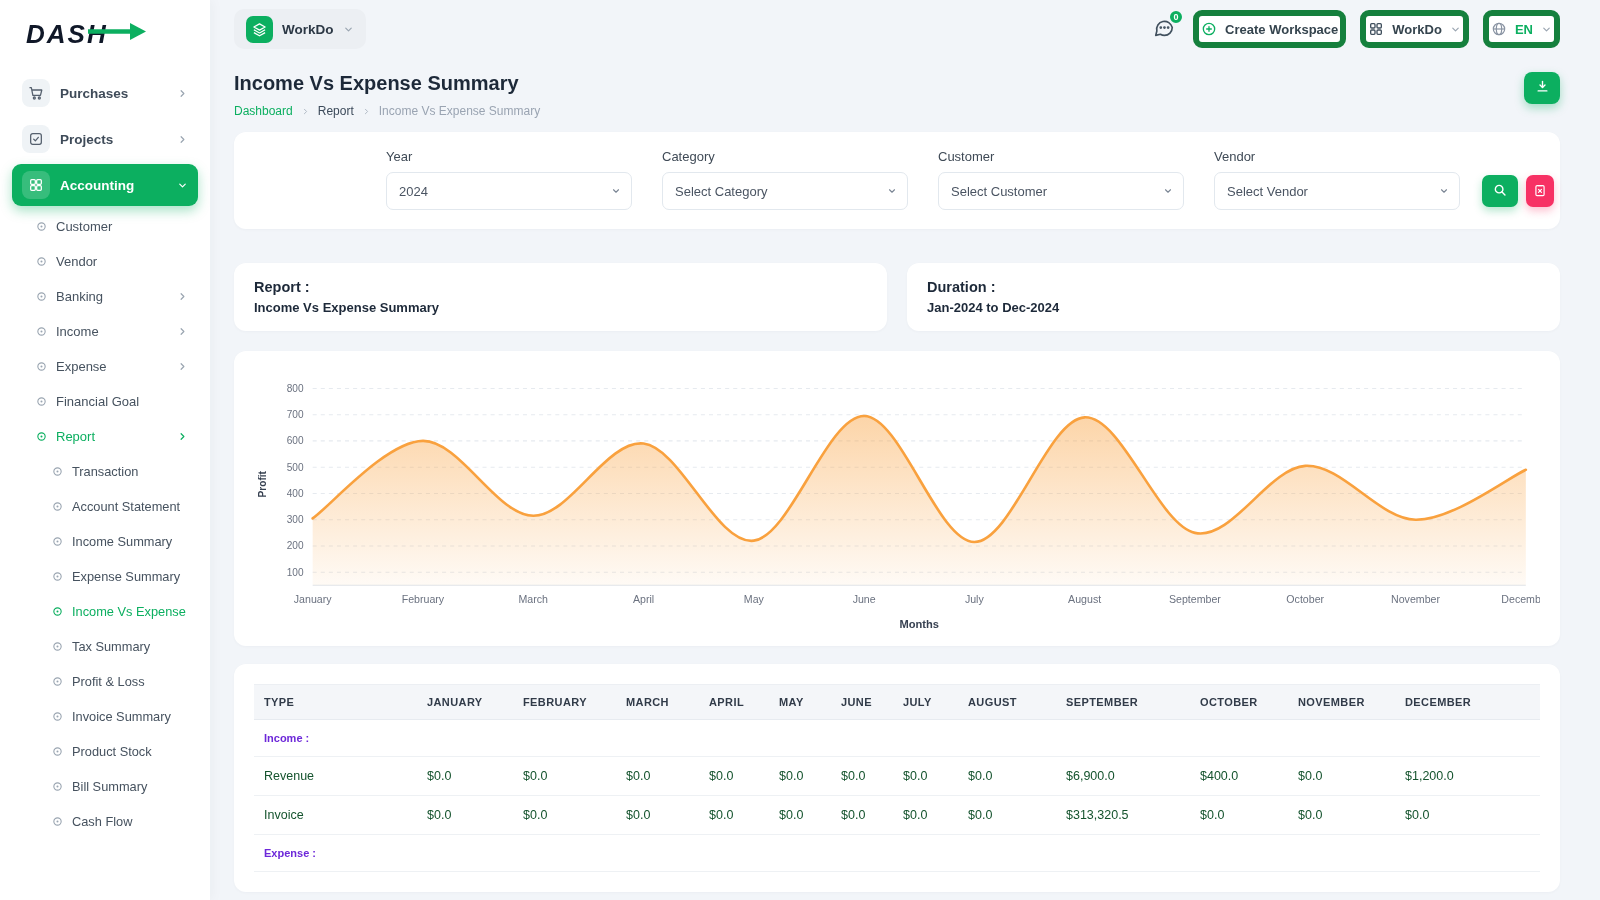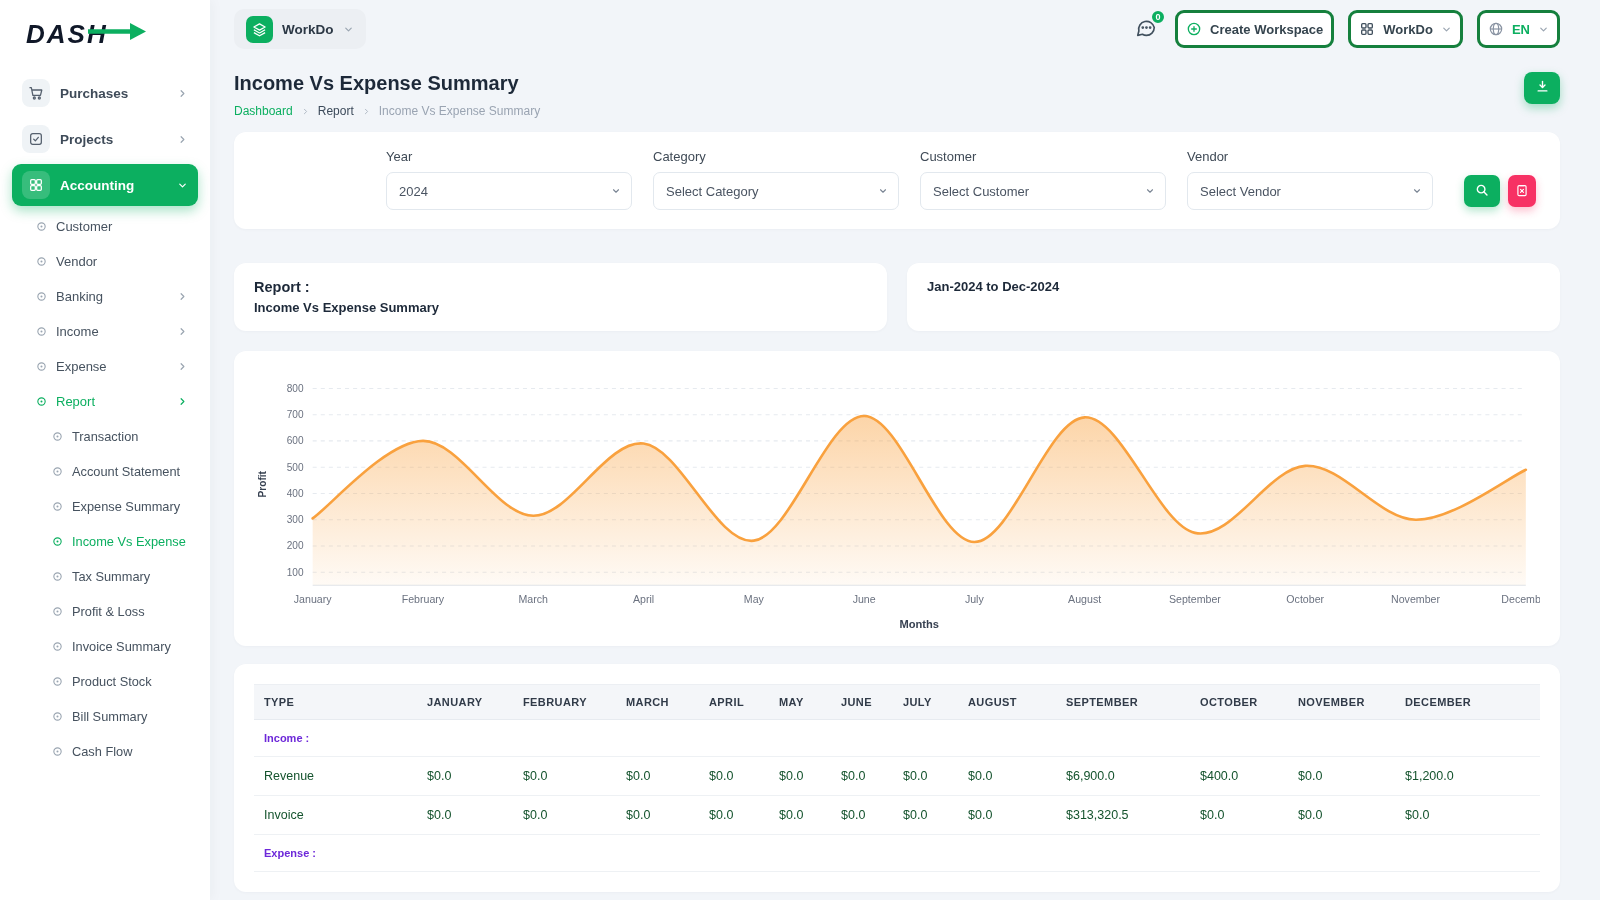--- a/index.html
+++ b/index.html
@@ -76,23 +76,23 @@
   .chat-btn svg { width:22px; height:22px; }
   .badge {
     position:absolute; top:-8px; right:-9px;
     background:var(--green); color:#fff;
     font-size:9px; font-weight:700;
     min-width:16px; height:16px; border-radius:8px;
     display:flex; align-items:center; justify-content:center;
     border:2px solid #f2f5f9;
   }
   .pill-btn {
-    background:#fff; border:3px solid #15803d; border-radius:9px;
+    background:#fff; border:6px solid #15803d; border-radius:9px;
     height:38px; display:flex; align-items:center; gap:8px;
-    padding:0 8px; font-size:13px; font-weight:600; color:#35444e;
+    padding:0 2px; font-size:13px; font-weight:600; color:#35444e;
   }
   .pb-icon { display:flex; align-items:center; }
   .pb-icon svg { width:16px; height:16px; }
   .pb-icon.green { color:var(--green); }
   .pb-icon.gray { color:#8a94a3; }
   .pb-icon.dark { color:#41505e; }
   .lang { color:var(--green); font-weight:700; }
 
   
   .content { padding:14px 40px 0 24px; flex:1; overflow:hidden; position:relative; }
@@ -109,21 +109,21 @@
     display:flex; align-items:center; justify-content:center; color:#fff;
     box-shadow:0 4px 10px rgba(12,175,96,.35);
   }
   .download-btn svg { width:15px; height:15px; }
 
   .filter-card {
     background:#fff; border-radius:12px; margin-top:14px;
     padding:17px 24px 19px; display:flex; align-items:flex-end;
     box-shadow:0 1px 3px rgba(20,40,60,.03);
   }
-  .filter-fields { display:flex; gap:21px; margin-left:128px; flex:1;align-items:center; }
+  .filter-fields { display:flex; gap:30px; margin-left:128px; flex:1;align-items:center; }
   .field { width:246px; }
   .field label { display:block; font-size:13px; color:#3f4a56; margin-bottom:8px; }
   .select-wrap { position:relative; }
   select {
     width:100%; height:38px; border:1px solid #e2e8ee; border-radius:7px;
     padding:0 28px 0 12px; font-size:13px; color:#4a5462; background:#fff;
     appearance:none; -webkit-appearance:none; font-family:inherit;
   }
   .select-caret { position:absolute; right:11px; top:50%; transform:translateY(-50%); color:#7a8594; display:flex; pointer-events:none; }
   .select-caret svg { width:10px; height:10px; }
@@ -267,20 +267,29 @@
             <circle cx="12" cy="12" r="2.2" fill="currentColor" stroke="none"></circle>
           </svg>
         </span>
         <span data-interactable="false">Expense</span>
         <span class="chev" data-interactable="false">
           <svg viewBox="0 0 24 24" fill="none" stroke="currentColor" stroke-width="2.6" stroke-linecap="round" stroke-linejoin="round">
             <polyline points="9 6 15 12 9 18"></polyline>
           </svg>
         </span>
       </div>
+      <div data-interactable="true" class="sub-item">
+        <span class="dot" data-interactable="false">
+          <svg viewBox="0 0 24 24" fill="none" stroke="currentColor" stroke-width="2.4">
+            <circle cx="12" cy="12" r="8"></circle>
+            <circle cx="12" cy="12" r="2.2" fill="currentColor" stroke="none"></circle>
+          </svg>
+        </span>
+        <span data-interactable="false">Financial Goal</span>
+      </div>
       <div data-interactable="true" class="sub-item hl">
         <span class="dot" data-interactable="false">
           <svg viewBox="0 0 24 24" fill="none" stroke="currentColor" stroke-width="2.4">
             <circle cx="12" cy="12" r="8"></circle>
             <circle cx="12" cy="12" r="2.2" fill="currentColor" stroke="none"></circle>
           </svg>
         </span>
         <span data-interactable="false">Report</span>
         <span class="chev" data-interactable="false">
           <svg viewBox="0 0 24 24" fill="none" stroke="currentColor" stroke-width="2.6" stroke-linecap="round" stroke-linejoin="round">
@@ -298,20 +307,29 @@
         <span data-interactable="false">Transaction</span>
       </div>
       <div data-interactable="true" class="sub2-item">
         <span class="dot" data-interactable="false">
           <svg viewBox="0 0 24 24" fill="none" stroke="currentColor" stroke-width="2.4">
             <circle cx="12" cy="12" r="8"></circle>
             <circle cx="12" cy="12" r="2.2" fill="currentColor" stroke="none"></circle>
           </svg>
         </span>
         <span data-interactable="false">Account Statement</span>
+      </div>
+      <div data-interactable="true" class="sub2-item">
+        <span class="dot" data-interactable="false">
+          <svg viewBox="0 0 24 24" fill="none" stroke="currentColor" stroke-width="2.4">
+            <circle cx="12" cy="12" r="8"></circle>
+            <circle cx="12" cy="12" r="2.2" fill="currentColor" stroke="none"></circle>
+          </svg>
+        </span>
+        <span data-interactable="false">Income Summary</span>
       </div>
       <div data-interactable="true" class="sub2-item">
         <span class="dot" data-interactable="false">
           <svg viewBox="0 0 24 24" fill="none" stroke="currentColor" stroke-width="2.4">
             <circle cx="12" cy="12" r="8"></circle>
             <circle cx="12" cy="12" r="2.2" fill="currentColor" stroke="none"></circle>
           </svg>
         </span>
         <span data-interactable="false">Expense Summary</span>
       </div>
@@ -539,20 +557,21 @@
         </button>
       </div>
     </div>
 
     <div class="info-row" data-interactable="false">
       <div class="info-card" data-interactable="false">
         <div class="info-title" data-interactable="false">Report :</div>
         <div class="info-value" data-interactable="false">Income Vs Expense Summary</div>
       </div>
       <div class="info-card" data-interactable="false">
+        <div class="info-title" data-interactable="false">Duration :</div>
         <div class="info-value" data-interactable="false">Jan-2024 to Dec-2024</div>
       </div>
     </div>
 
     <div class="chart-card" data-interactable="false">
       <div id="chart" data-interactable="false">
           <svg viewBox="0 0 1272 262" font-family="Liberation Sans, sans-serif">
             <defs>
               <linearGradient id="ag" x1="0" y1="0" x2="0" y2="1">
                 <stop offset="0" stop-color="#f9a13e" stop-opacity="0.45"></stop>

